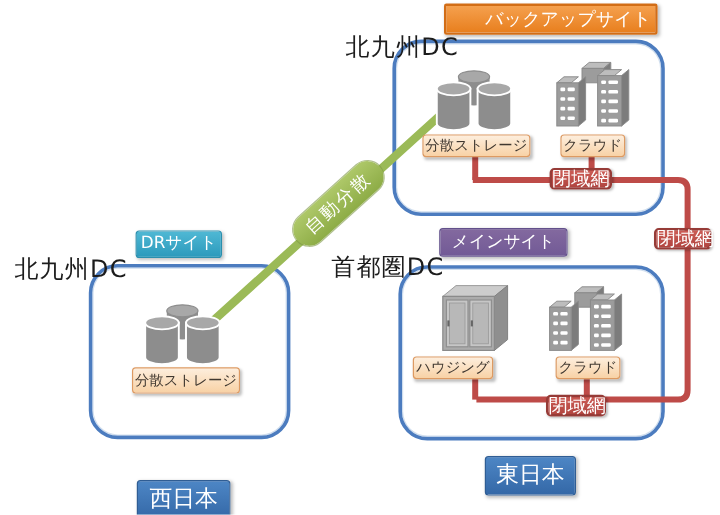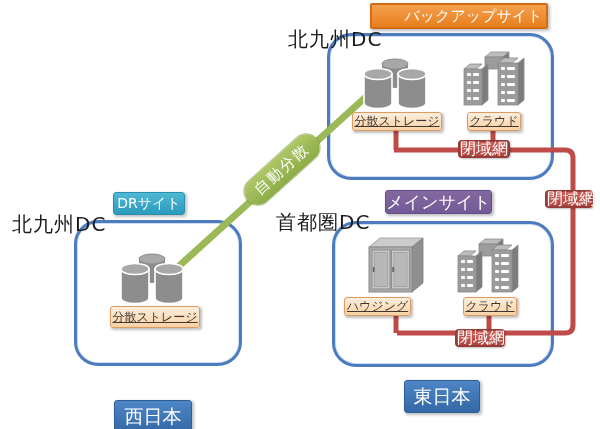--- a/index.html
+++ b/index.html
@@ -23,34 +23,33 @@
   .lbl{position:absolute;z-index:4;}
   .dc-name{font-size:20px;color:#1c1c1c;letter-spacing:1px;white-space:nowrap;}
   .site-badge{
     color:#fff;text-align:center;white-space:nowrap;
     box-shadow:1.5px 1.5px 3px rgba(0,0,0,.25);
   }
   .badge-backup{left:370px;top:3px;width:145px;height:22px;line-height:22px;font-size:15px;
     background:linear-gradient(#f5a04e,#e87f1e);border:2px solid #d26d16;border-radius:2px;padding-left:29px;}
   .badge-dr{left:113px;top:192px;width:70px;height:21px;line-height:21px;font-size:14px;
     background:linear-gradient(#4fb8d4,#2c9abc);border:1px solid #2a8fae;border-radius:3px;}
-  .badge-main{left:385px;top:190px;width:105px;height:22px;line-height:22px;font-size:17px;
+  .badge-main{left:366px;top:190px;width:105px;height:22px;line-height:22px;font-size:14px;
     background:linear-gradient(#83699f,#725a96);border:1px solid #62508b;border-radius:3px;}
   .badge-region{
     color:#fff;text-align:center;font-size:19px;line-height:31px;white-space:nowrap;
     background:linear-gradient(#4d86c5,#3468a7);border:1px solid #2f5d94;border-radius:3px;
     box-shadow:1.5px 1.5px 3px rgba(0,0,0,.25);
   }
   .badge-west{left:114px;top:400px;width:76px;height:31px;}
   .badge-east{left:404px;top:380px;width:74px;height:31px;}
   .tag{
     text-align:center;font-size:12px;line-height:17px;color:#403830;white-space:nowrap;
     background:linear-gradient(#fdeedd,#f8d2a6);border:1px solid #dd9a62;border-radius:3px;
     box-shadow:1.5px 1.5px 2.5px rgba(0,0,0,.25);
-    text-decoration:underline;
   }
   .tag-storage-shirakawa{left:352px;top:112px;width:88px;height:17px;}
   .tag-cloud-shirakawa{left:467px;top:112px;width:52px;height:17px;}
   .tag-housing{left:344px;top:297px;width:65px;height:17px;}
   .tag-cloud-shutoken{left:463px;top:297px;width:52px;height:17px;}
   .tag-storage-kitakyushu{left:110px;top:306px;width:88px;height:20px;line-height:20px;}
   .netbadge{
     text-align:center;font-size:16px;color:#fff;white-space:nowrap;
     background:linear-gradient(#cc5c55,#b14540);border:2px solid #963b37;border-radius:4px;
     box-shadow:1px 1px 2px rgba(0,0,0,.25);

